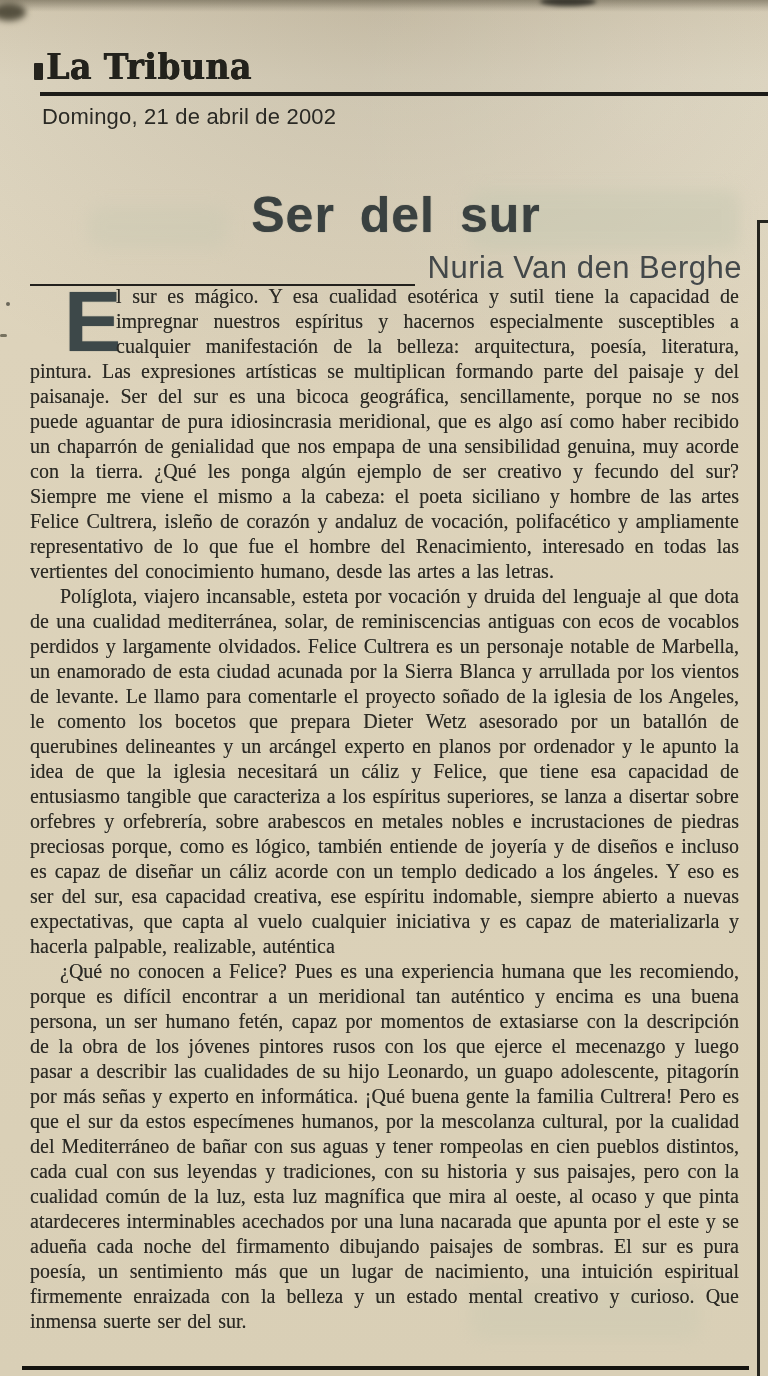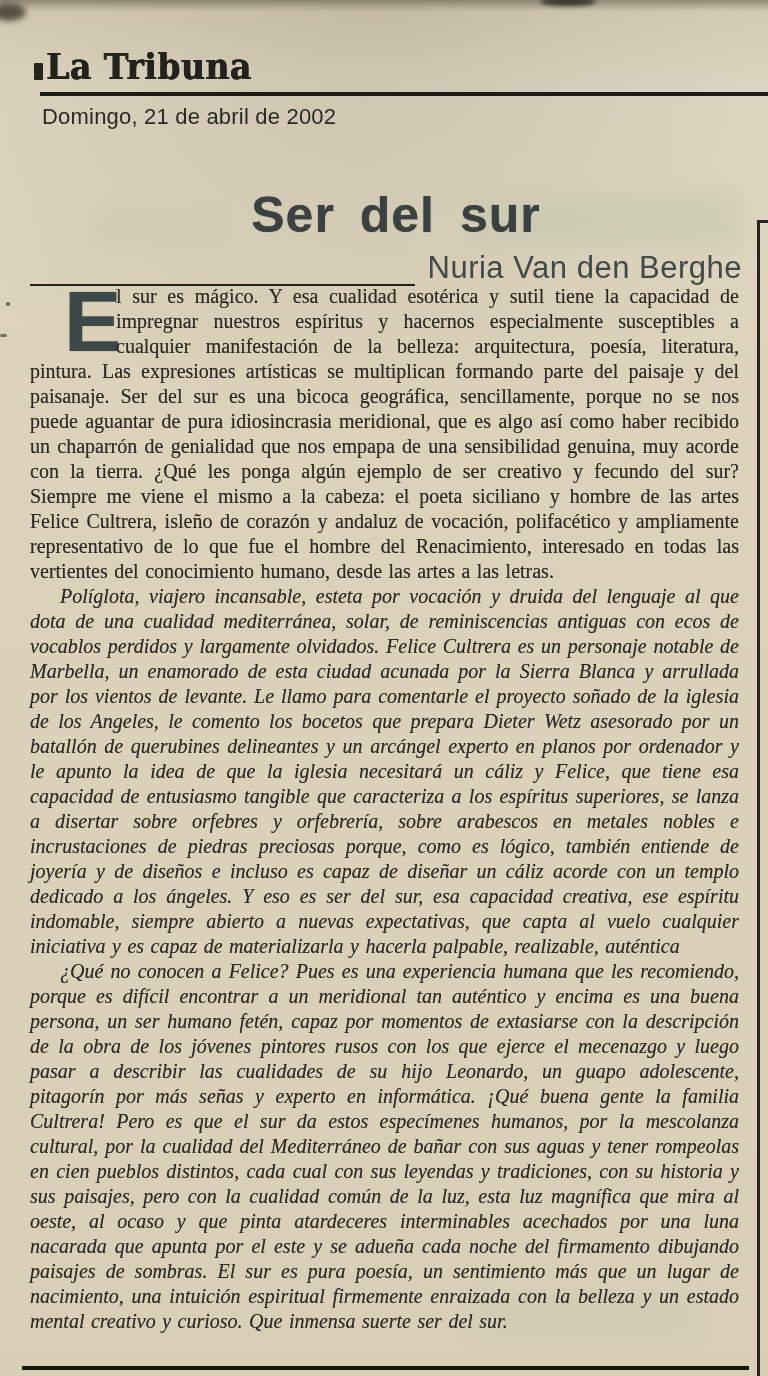--- a/index.html
+++ b/index.html
@@ -63,21 +63,21 @@
   }
 
   
   .article{
     position:absolute;left:30px;top:284px;width:709px;
     font-family:"Liberation Serif",serif;font-size:20px;line-height:25px;
     color:var(--ink);text-align:justify;word-spacing:1.5px;
     text-shadow:0 0 0.4px rgba(43,42,37,.55);
   }
   .article p{margin:0;padding:0;hyphens:none;}
-  .article p.indent{text-indent:30px;font-style:italic;}
+  .article p.indent{text-indent:30px;}
   .dropcap{
     float:left;width:44px;height:70px;margin:2px 8px 0 34px;
     font-family:"Liberation Sans",sans-serif;font-weight:700;font-size:86px;line-height:70px;
     color:#3d4849;text-align:center;text-shadow:0 0 1px rgba(61,72,73,.8);
   }
 
   
   .adjacent-box{
     position:absolute;left:757px;top:220px;width:11px;height:1156px;
     border-left:3px solid #26251f;border-top:3px solid #26251f;

